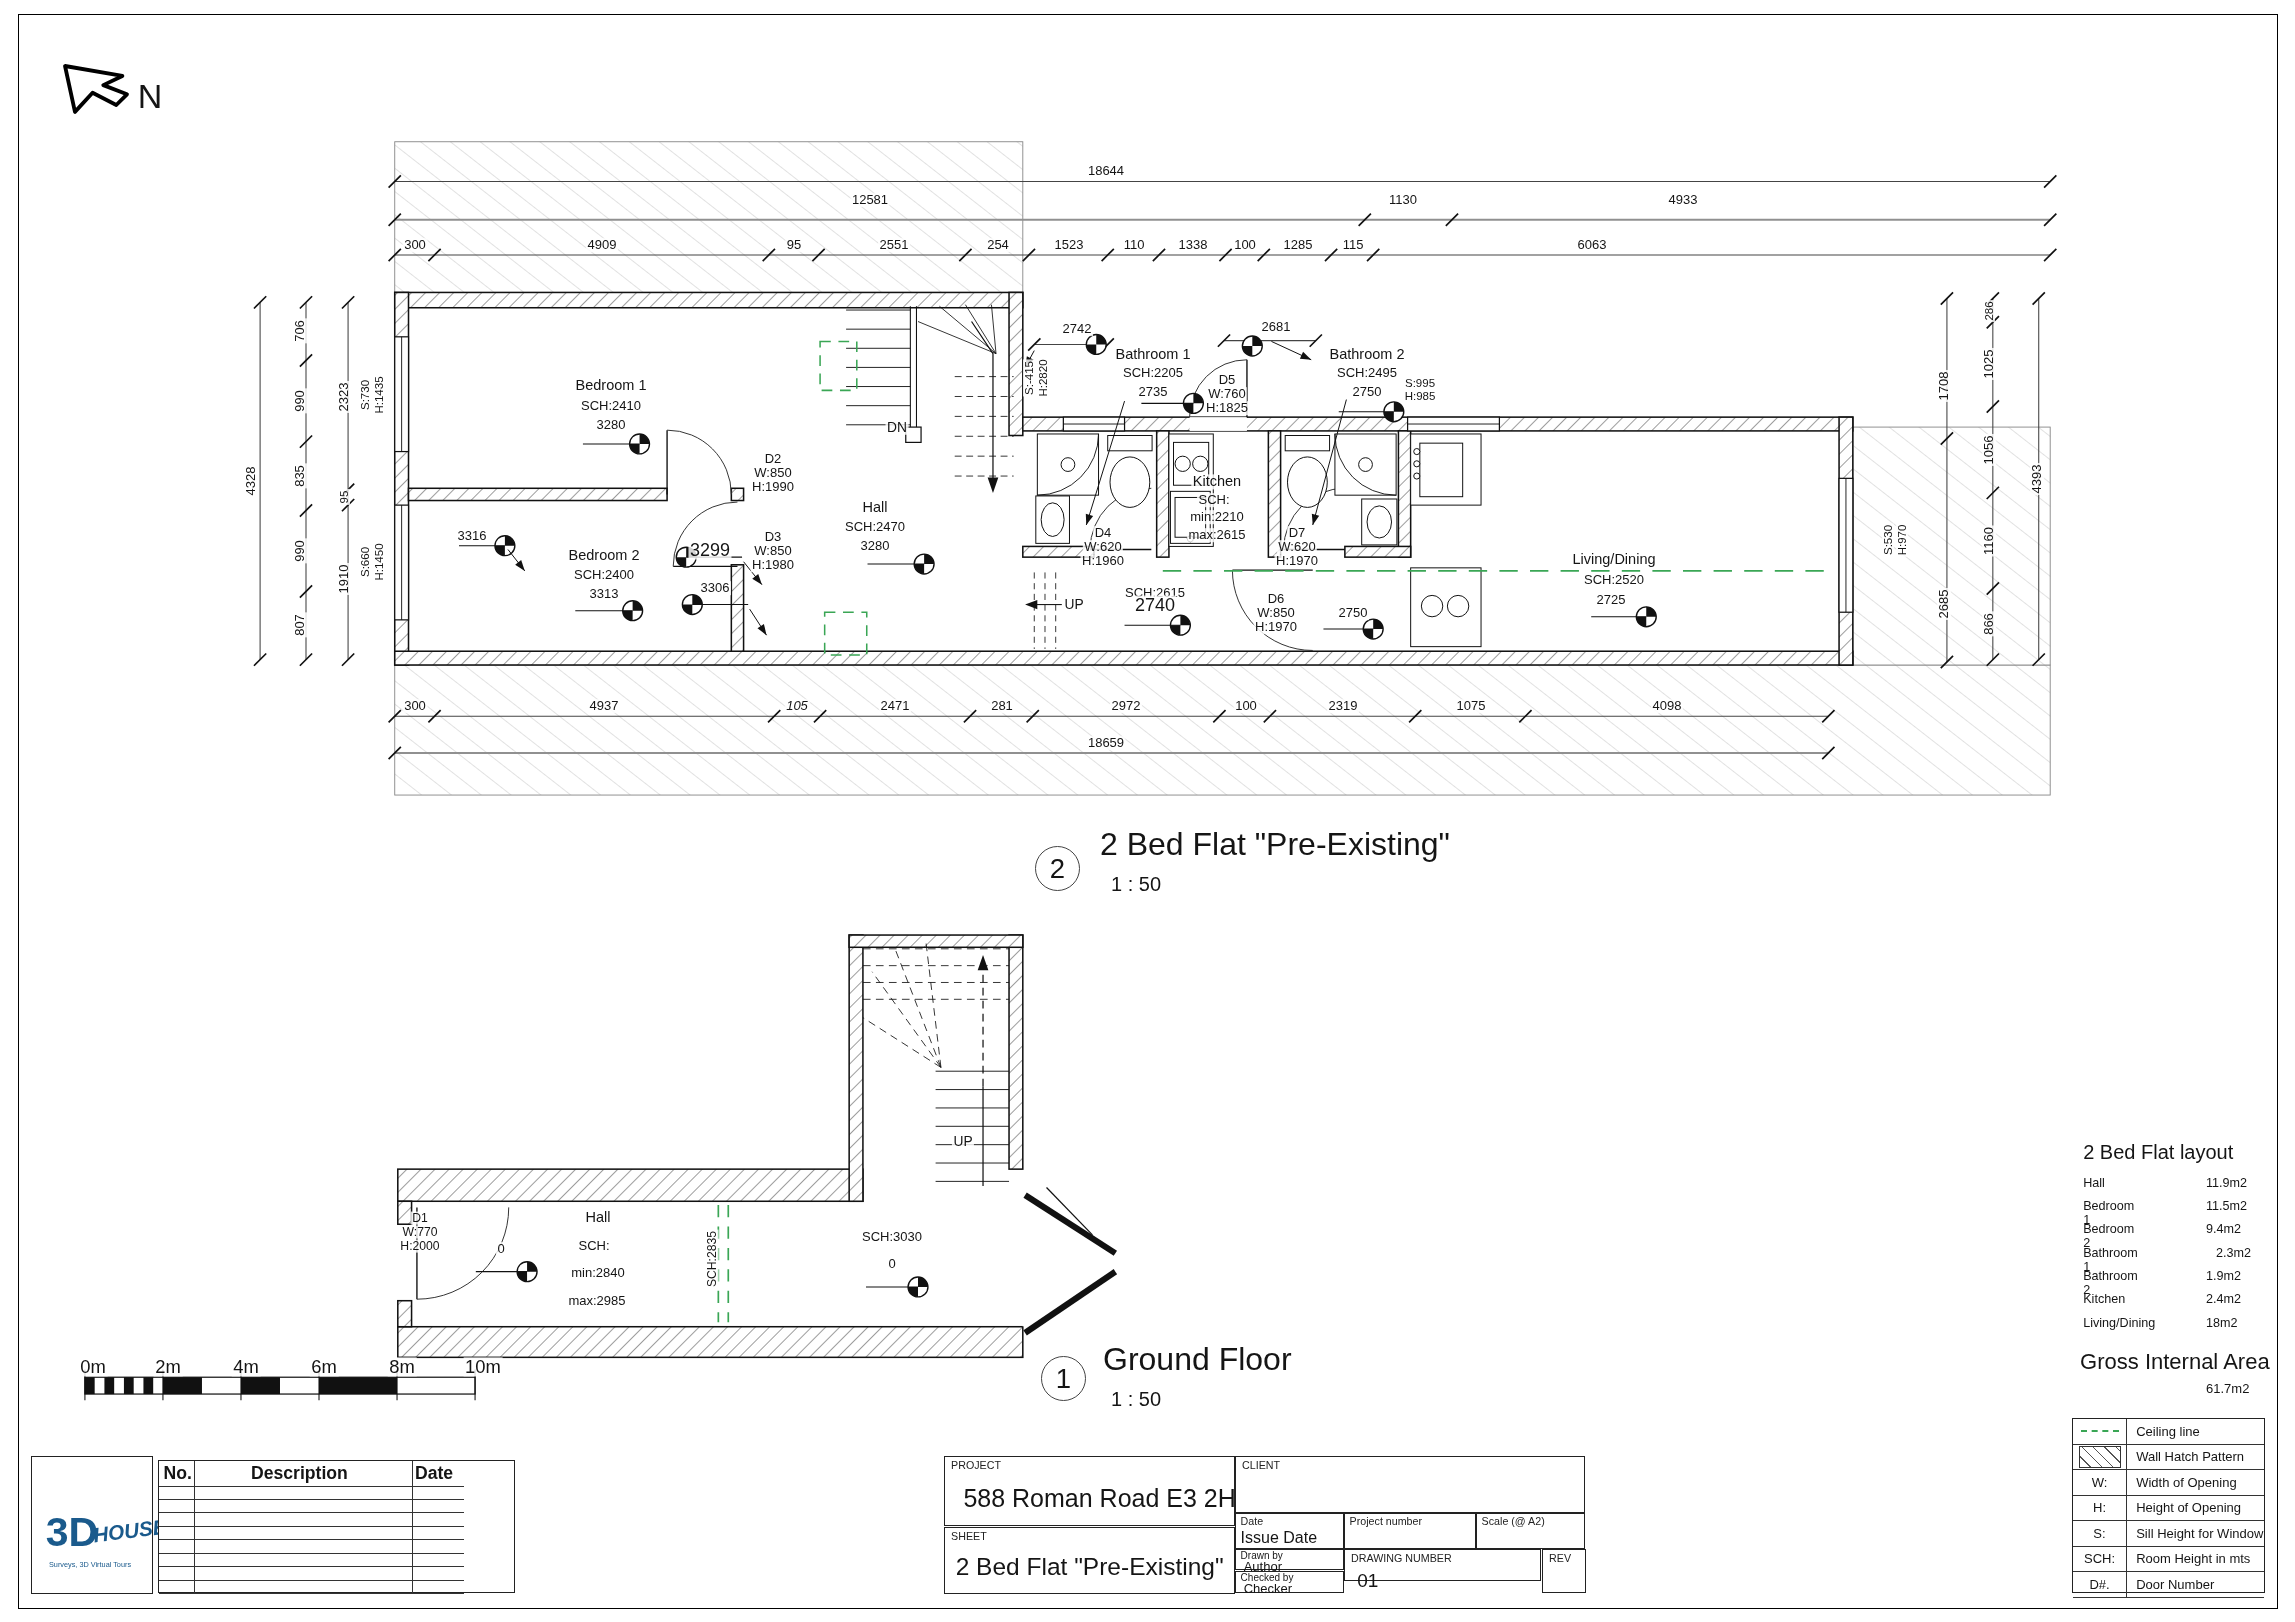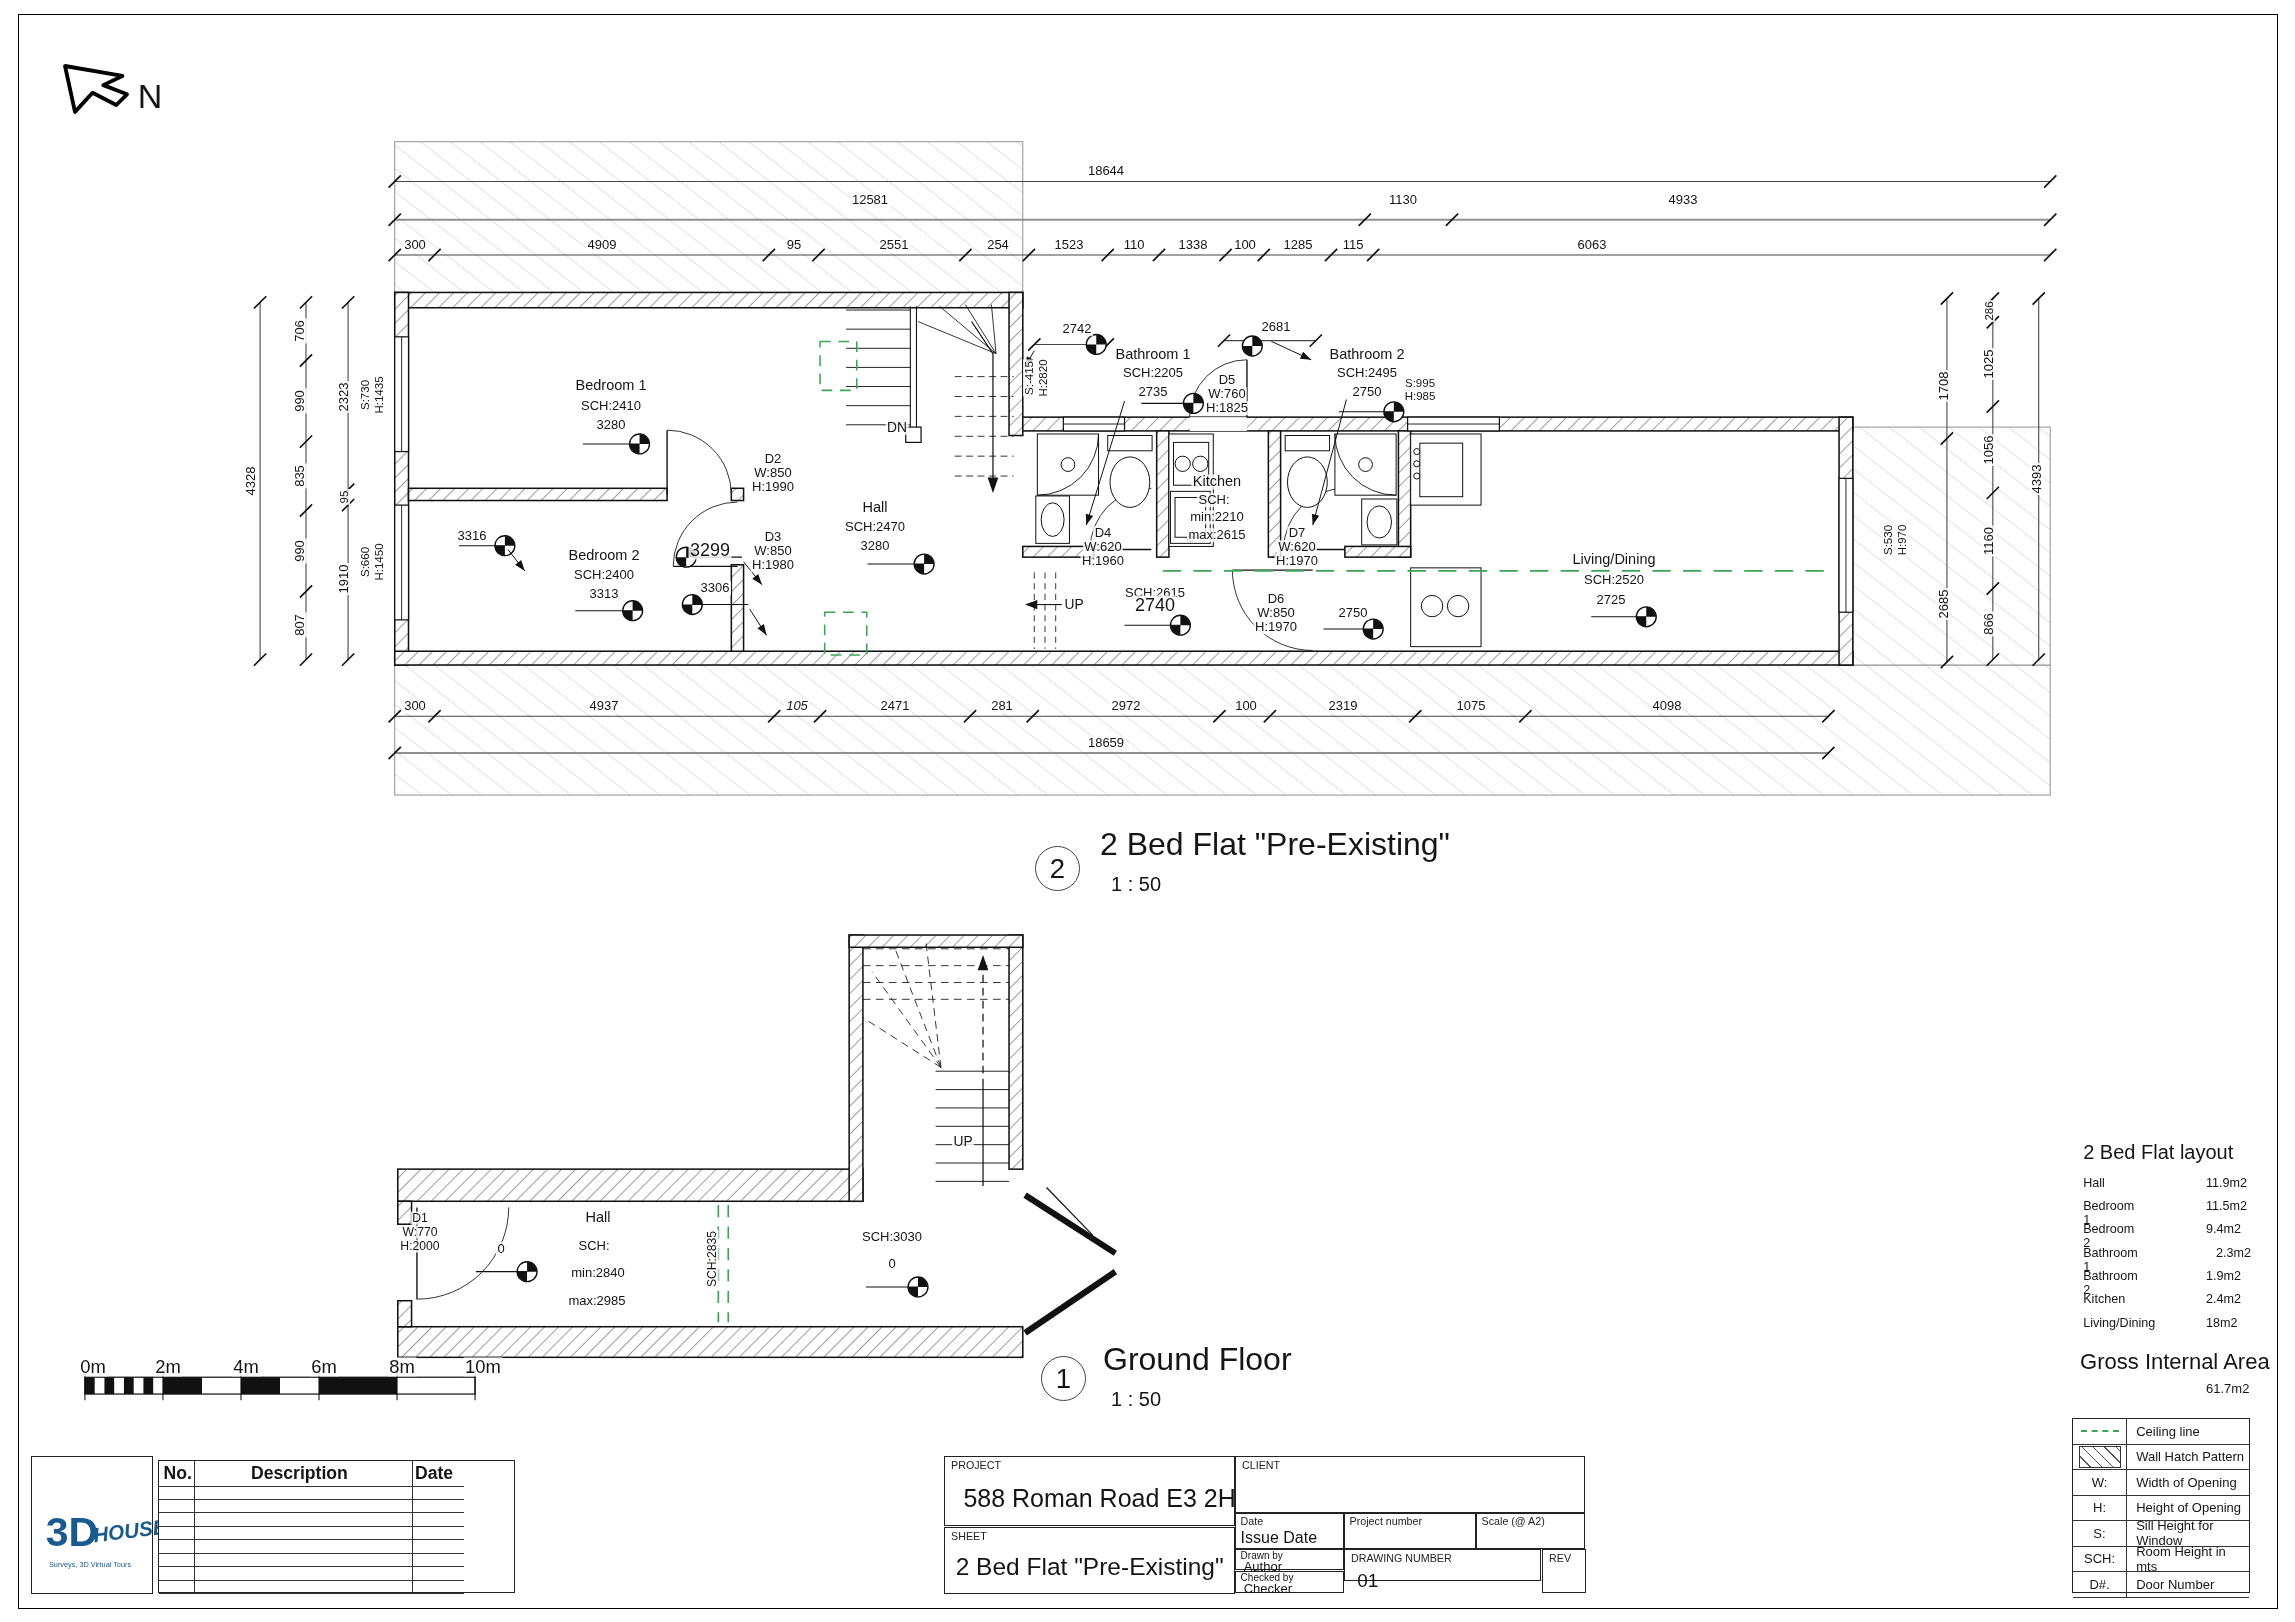--- a/index.html
+++ b/index.html
@@ -501,21 +501,21 @@
         <div class="arow" style="left: 132px; top: 127px;">1.9m2</div>
         <div class="arow" style="left: 9.2px; top: 150px;">Kitchen</div>
         <div class="arow" style="left: 132px; top: 150px;">2.4m2</div>
         <div class="arow" style="left: 9.2px; top: 174px;">Living/Dining</div>
         <div class="arow" style="left: 132px; top: 174px;">18m2</div>
       </div>
     <div class="lbl" style="left:6.1px;top:208px;font-size:22px;">Gross Internal Area</div>
     <div class="lbl" style="left:132px;top:240px;font-size:13px;">61.7m2</div>
   </div>
 
-  <div class="box" style="left:2072px;top:1418px;width:178px;height:175px;border-width:1.5px;">
+  <div class="box" style="left:2072px;top:1418px;width:193px;height:175px;border-width:1.5px;">
     <div id="legend-rows">
         <div class="legrow">
           <div class="legkey">
             <div class="ceilsw"></div>
           </div>
           <div class="legdesc">Ceiling line</div>
         </div>
         <div class="legrow">
           <div class="legkey">
             <div class="hatchsw"></div>

